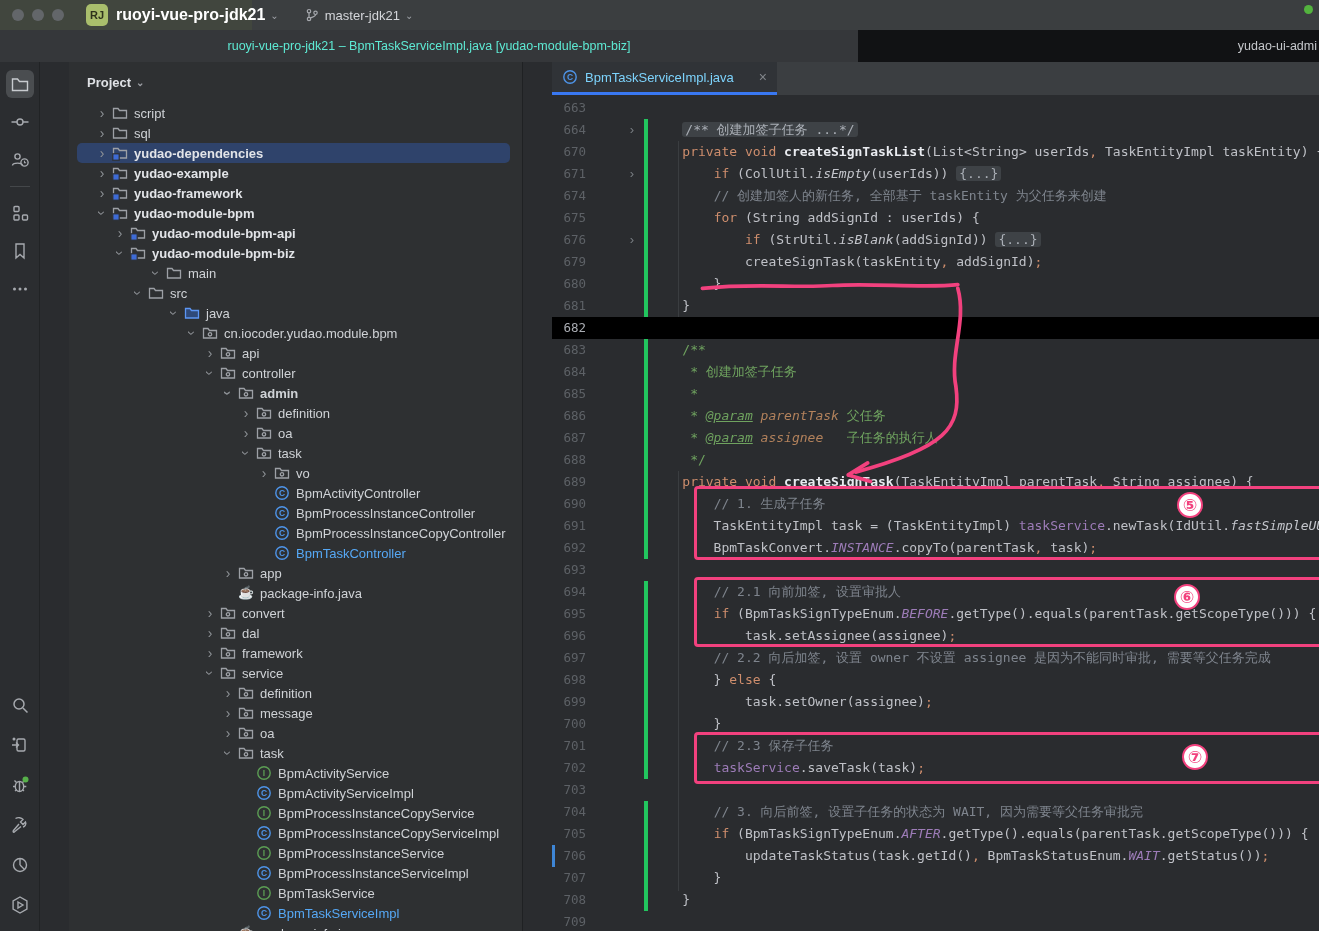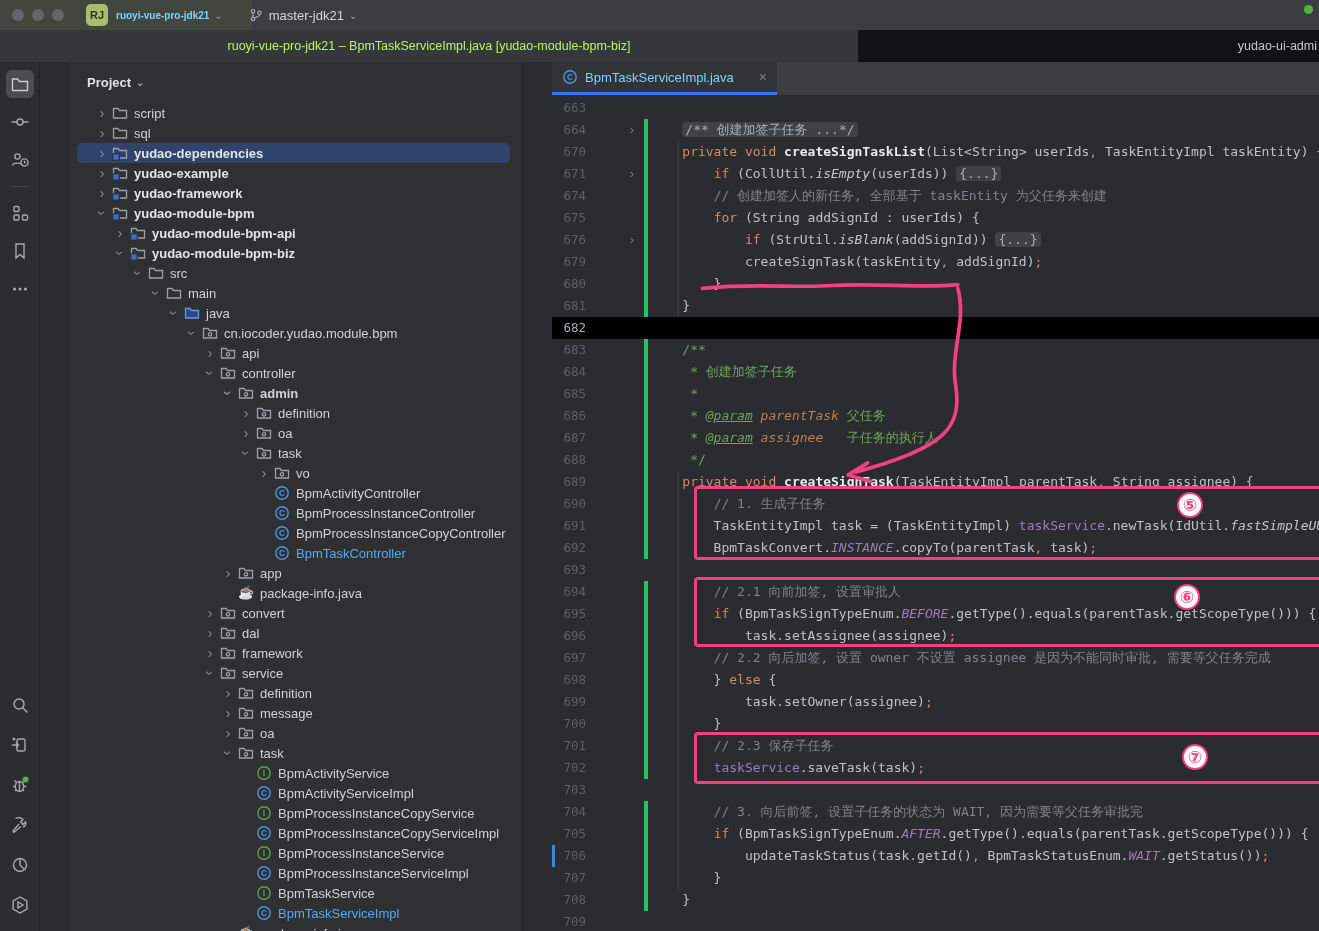--- a/index.html
+++ b/index.html
@@ -5,28 +5,28 @@
   html,body{margin:0;padding:0;background:#1b1c1e;}
   .screen{position:relative;width:1319px;height:931px;overflow:hidden;
     font-family:"Liberation Sans",sans-serif;color:#DFE1E5;background:#2A2C2F;}
   
   .titlebar{position:absolute;left:0;top:0;width:100%;height:30px;background:#3B3E40;display:flex;align-items:center;}
   .titlebar .tint{position:absolute;left:0;top:0;width:252px;height:30px;background:#41463E;}
   .lights{position:relative;display:flex;gap:8px;margin-left:12px;}
   .light{width:12px;height:12px;border-radius:50%;background:#63666A;}
   .proj-badge{position:relative;margin-left:22px;width:22px;height:22px;border-radius:5px;background:#A9BE6C;
     color:#2E331C;font-size:11px;font-weight:bold;display:flex;align-items:center;justify-content:center;}
-  .proj-name{position:relative;margin-left:8px;font-size:10px;font-weight:600;color:#7dd3fc;}
+  .proj-name{position:relative;margin-left:8px;font-size:16px;font-weight:600;color:#ffffff;}
   .chev-d{color:#9DA0A6;font-size:10px;margin-left:5px;position:relative;}
   .branch{display:flex;align-items:center;margin-left:26px;position:relative;}
   .branch .lbl{font-size:13px;color:#D4D6DA;margin-left:6px;}
   .rec-dot{position:absolute;right:6px;top:5px;width:9px;height:9px;border-radius:50%;background:#53B33E;}
   .wtrow{position:absolute;left:0;top:30px;width:100%;height:32px;display:flex;}
   .wt-left{width:858px;height:100%;background:#35373A;display:flex;align-items:center;justify-content:center;
-    font-size:12.5px;color:#bef264;}
+    font-size:12.5px;color:#5eead4;}
   .wt-right{flex:1;height:100%;background:#111214;display:flex;align-items:center;justify-content:flex-end;
     font-size:12.5px;color:#C6C8CC;padding-right:2px;overflow:hidden;white-space:nowrap;}
   
   .main{position:absolute;left:0;top:62px;width:100%;height:869px;display:flex;gap:29px;}
   .iconbar{width:40px;background:#2B2D30;border-right:1px solid #212325;display:flex;flex-direction:column;align-items:center;padding:8px 0 12px 0;box-sizing:border-box;}
   .ibtn{width:28px;height:28px;margin-bottom:10px;border-radius:6px;display:flex;align-items:center;justify-content:center;flex:none;}
   .ibtn.active{background:#4A4D50;}
   .ibtn svg{display:block;}
   .ib-div{width:20px;height:1px;background:#44474A;margin:2px 0 12px 0;flex:none;}
   .ib-spacer{flex:1;}
@@ -270,37 +270,37 @@
           <div class="trow" style="padding-left: 41px;">
             <span class="chev open">›</span>
             <span class="ticon">
               <svg width="16" height="16" viewBox="0 0 16 16" fill="none" stroke="#9DA0A6" stroke-width="1.3">
                 <path d="M1.5 3.5h4.5l1.5 2h7v7.5h-13z"></path>
                 <rect x="0.8" y="8.8" width="6.4" height="6.4" fill="#3E6BD6" stroke="#2E3032" stroke-width="1.2"></rect>
               </svg>
             </span>
             <span class="tlabel b">yudao-module-bpm-biz</span>
           </div>
+          <div class="trow" style="padding-left: 77px;">
+            <span class="chev open">›</span>
+            <span class="ticon">
+              <svg width="16" height="16" viewBox="0 0 16 16" fill="none" stroke="#9DA0A6" stroke-width="1.3">
+                <path d="M1.5 3.5h4.5l1.5 2h7v7.5h-13z"></path>
+              </svg>
+            </span>
+            <span class="tlabel">main</span>
+          </div>
           <div class="trow" style="padding-left: 59px;">
             <span class="chev open">›</span>
             <span class="ticon">
               <svg width="16" height="16" viewBox="0 0 16 16" fill="none" stroke="#9DA0A6" stroke-width="1.3">
                 <path d="M1.5 3.5h4.5l1.5 2h7v7.5h-13z"></path>
               </svg>
             </span>
             <span class="tlabel">src</span>
-          </div>
-          <div class="trow" style="padding-left: 77px;">
-            <span class="chev open">›</span>
-            <span class="ticon">
-              <svg width="16" height="16" viewBox="0 0 16 16" fill="none" stroke="#9DA0A6" stroke-width="1.3">
-                <path d="M1.5 3.5h4.5l1.5 2h7v7.5h-13z"></path>
-              </svg>
-            </span>
-            <span class="tlabel">main</span>
           </div>
           <div class="trow" style="padding-left: 95px;">
             <span class="chev open">›</span>
             <span class="ticon">
               <svg width="16" height="16" viewBox="0 0 16 16" fill="none" stroke="#5C96F5" stroke-width="1.3">
                 <path d="M1.5 3.5h4.5l1.5 2h7v7.5h-13z" fill="#2F4A7A"></path>
               </svg>
             </span>
             <span class="tlabel">java</span>
           </div>

